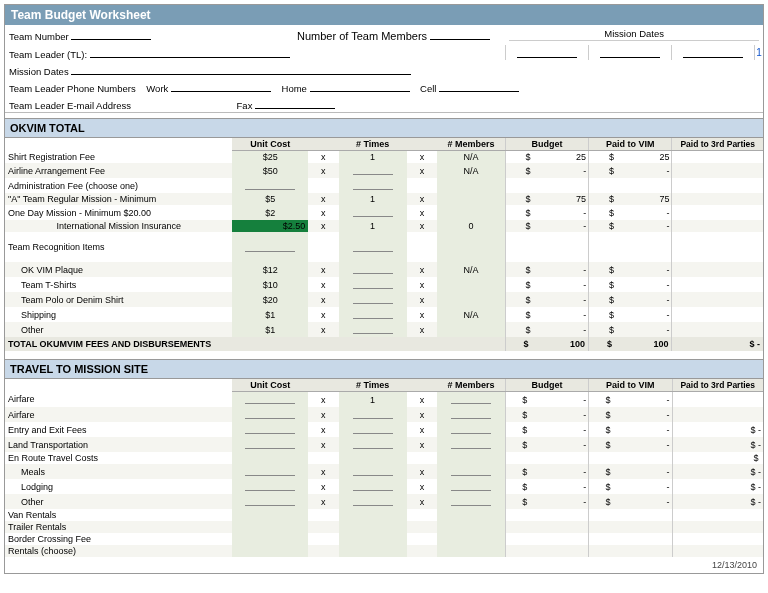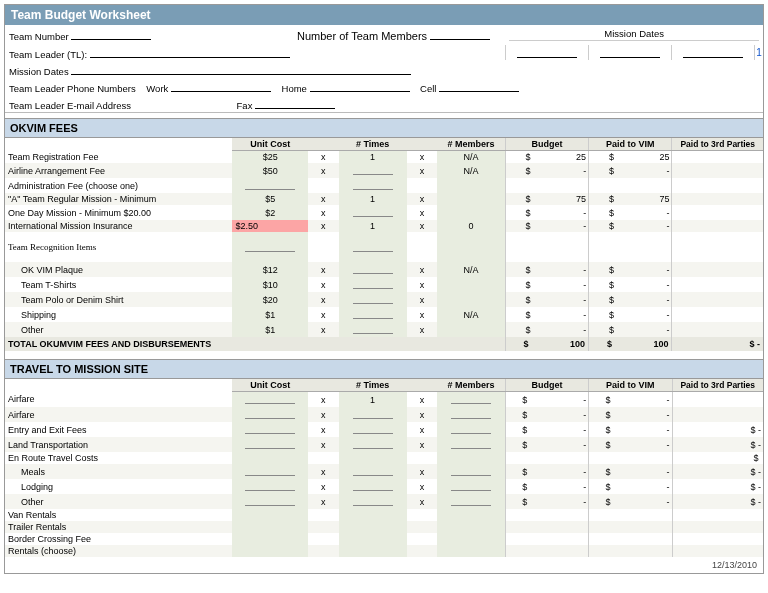--- a/index.html
+++ b/index.html
@@ -145,40 +145,40 @@
         <span>Fax</span>
         <span class="underline-field" style="width:80px;"></span>
       </td>
     </tr>
   </tbody>
     </table>
 
   <div style="height:5px; background:#fff;"></div>
 
   <div class="section-header">
-    <span>OKVIM FEES</span>
+    <span>OKVIM TOTAL</span>
   </div>
 
   <table class="fees-table">
     <thead>
       <tr>
         <td style="width:30%;"></td>
         <td style="width:10%; text-align:center; background:#e8e8e0; border-bottom:1px solid #aaa; font-size:9px; font-weight:bold;">Unit Cost</td>
         <td style="width:4%; text-align:center; background:#e8e8e0; border-bottom:1px solid #aaa;"></td>
         <td style="width:9%; text-align:center; background:#e8e8e0; border-bottom:1px solid #aaa; font-size:9px; font-weight:bold;"># Times</td>
         <td style="width:4%; text-align:center; background:#e8e8e0; border-bottom:1px solid #aaa;"></td>
         <td style="width:9%; text-align:center; background:#e8e8e0; border-bottom:1px solid #aaa; font-size:9px; font-weight:bold;"># Members</td>
         <td style="width:11%; text-align:center; background:#e8e8e0; border-bottom:1px solid #aaa; border-left:1px solid #ccc; font-size:9px; font-weight:bold;" colspan="2">Budget</td>
         <td style="width:11%; text-align:center; background:#e8e8e0; border-bottom:1px solid #aaa; border-left:1px solid #ccc; font-size:9px; font-weight:bold;" colspan="2">Paid to VIM</td>
         <td style="width:12%; text-align:center; background:#e8e8e0; border-bottom:1px solid #aaa; border-left:1px solid #ccc; font-size:8.5px; font-weight:bold;">Paid to 3rd Parties</td>
       </tr>
     </thead>
     <tbody id="fees-tbody">
     <tr style="background: rgb(255, 255, 255);">
-    <td style="padding:1px 3px; font-size:9px;">Team Registration Fee</td>
+    <td style="padding:1px 3px; font-size:9px;">Shirt Registration Fee</td>
     <td style="text-align:center; font-size:9px; background:#e8ede0;">$25</td>
     <td style="text-align:center; font-size:9px;">x</td>
     <td style="text-align:center; font-size:9px; background:#e8ede0;"><span style="color:#000;">1</span></td>
     <td style="text-align:center; font-size:9px;">x</td>
     <td style="text-align:center; font-size:9px; background:#e8ede0;">N/A</td>
     <td style="text-align:right; font-size:9px; border-left:1px solid #ccc; padding-right:1px;">$</td>
     <td style="text-align:right; font-size:9px; padding-right:2px; min-width:25px;">25</td>
     <td style="text-align:right; font-size:9px; border-left:1px solid #ccc; padding-right:1px;">$</td>
     <td style="text-align:right; font-size:9px; padding-right:2px; min-width:25px;">25</td>
     <td style="text-align:right; font-size:9px; border-left:1px solid #ccc; padding-right:2px;"></td>
@@ -229,34 +229,34 @@
     <td style="text-align:center; font-size:9px; background:#e8ede0;"><span style="border-bottom:1px solid #888;display:inline-block;width:40px;height:11px;"></span></td>
     <td style="text-align:center; font-size:9px;">x</td>
     <td style="text-align:center; font-size:9px; background:#e8ede0;"></td>
     <td style="text-align:right; font-size:9px; border-left:1px solid #ccc; padding-right:1px;">$</td>
     <td style="text-align:right; font-size:9px; padding-right:2px; min-width:25px;">-</td>
     <td style="text-align:right; font-size:9px; border-left:1px solid #ccc; padding-right:1px;">$</td>
     <td style="text-align:right; font-size:9px; padding-right:2px; min-width:25px;">-</td>
     <td style="text-align:right; font-size:9px; border-left:1px solid #ccc; padding-right:2px;"></td>
   </tr>
         <tr style="background: rgb(245, 245, 240);">
-    <td style="padding:1px 3px; font-size:9px;">International Mission Insurance</td>
-    <td style="text-align:left; font-size:9px; background:#fca5a5;">$2.50</td>
+    <td style="padding:1px 3px; font-size:9px;text-align:center;">International Mission Insurance</td>
+    <td style="text-align:right; font-size:9px; background:#15803d;">$2.50</td>
     <td style="text-align:center; font-size:9px;">x</td>
     <td style="text-align:center; font-size:9px; background:#e8ede0;"><span style="color:#000;">1</span></td>
     <td style="text-align:center; font-size:9px;">x</td>
     <td style="text-align:center; font-size:9px; background:#e8ede0;">0</td>
     <td style="text-align:right; font-size:9px; border-left:1px solid #ccc; padding-right:1px;">$</td>
     <td style="text-align:right; font-size:9px; padding-right:2px; min-width:25px;">-</td>
     <td style="text-align:right; font-size:9px; border-left:1px solid #ccc; padding-right:1px;">$</td>
     <td style="text-align:right; font-size:9px; padding-right:2px; min-width:25px;">-</td>
     <td style="text-align:right; font-size:9px; border-left:1px solid #ccc; padding-right:2px;"></td>
   </tr>
         <tr style="background: rgb(255, 255, 255);">
-    <td style="padding:10px 3px; font-size:9px;font-family:Liberation Serif, serif;">Team Recognition Items</td>
+    <td style="padding:10px 3px; font-size:9px;">Team Recognition Items</td>
     <td style="text-align:center; font-size:9px; background:#e8ede0;"><span style="border-bottom:1px solid #888;display:inline-block;width:50px;height:11px;"></span></td>
     <td style="text-align:center; font-size:9px;"></td>
     <td style="text-align:center; font-size:9px; background:#e8ede0;"><span style="border-bottom:1px solid #888;display:inline-block;width:40px;height:11px;"></span></td>
     <td style="text-align:center; font-size:9px;"></td>
     <td style="text-align:center; font-size:9px; background:#e8ede0;"></td>
     <td style="text-align:right; font-size:9px; border-left:1px solid #ccc; padding-right:1px;"></td>
     <td style="text-align:right; font-size:9px; padding-right:2px; min-width:25px;"></td>
     <td style="text-align:right; font-size:9px; border-left:1px solid #ccc; padding-right:1px;"></td>
     <td style="text-align:right; font-size:9px; padding-right:2px; min-width:25px;"></td>
     <td style="text-align:right; font-size:9px; border-left:1px solid #ccc; padding-right:2px;"></td>

